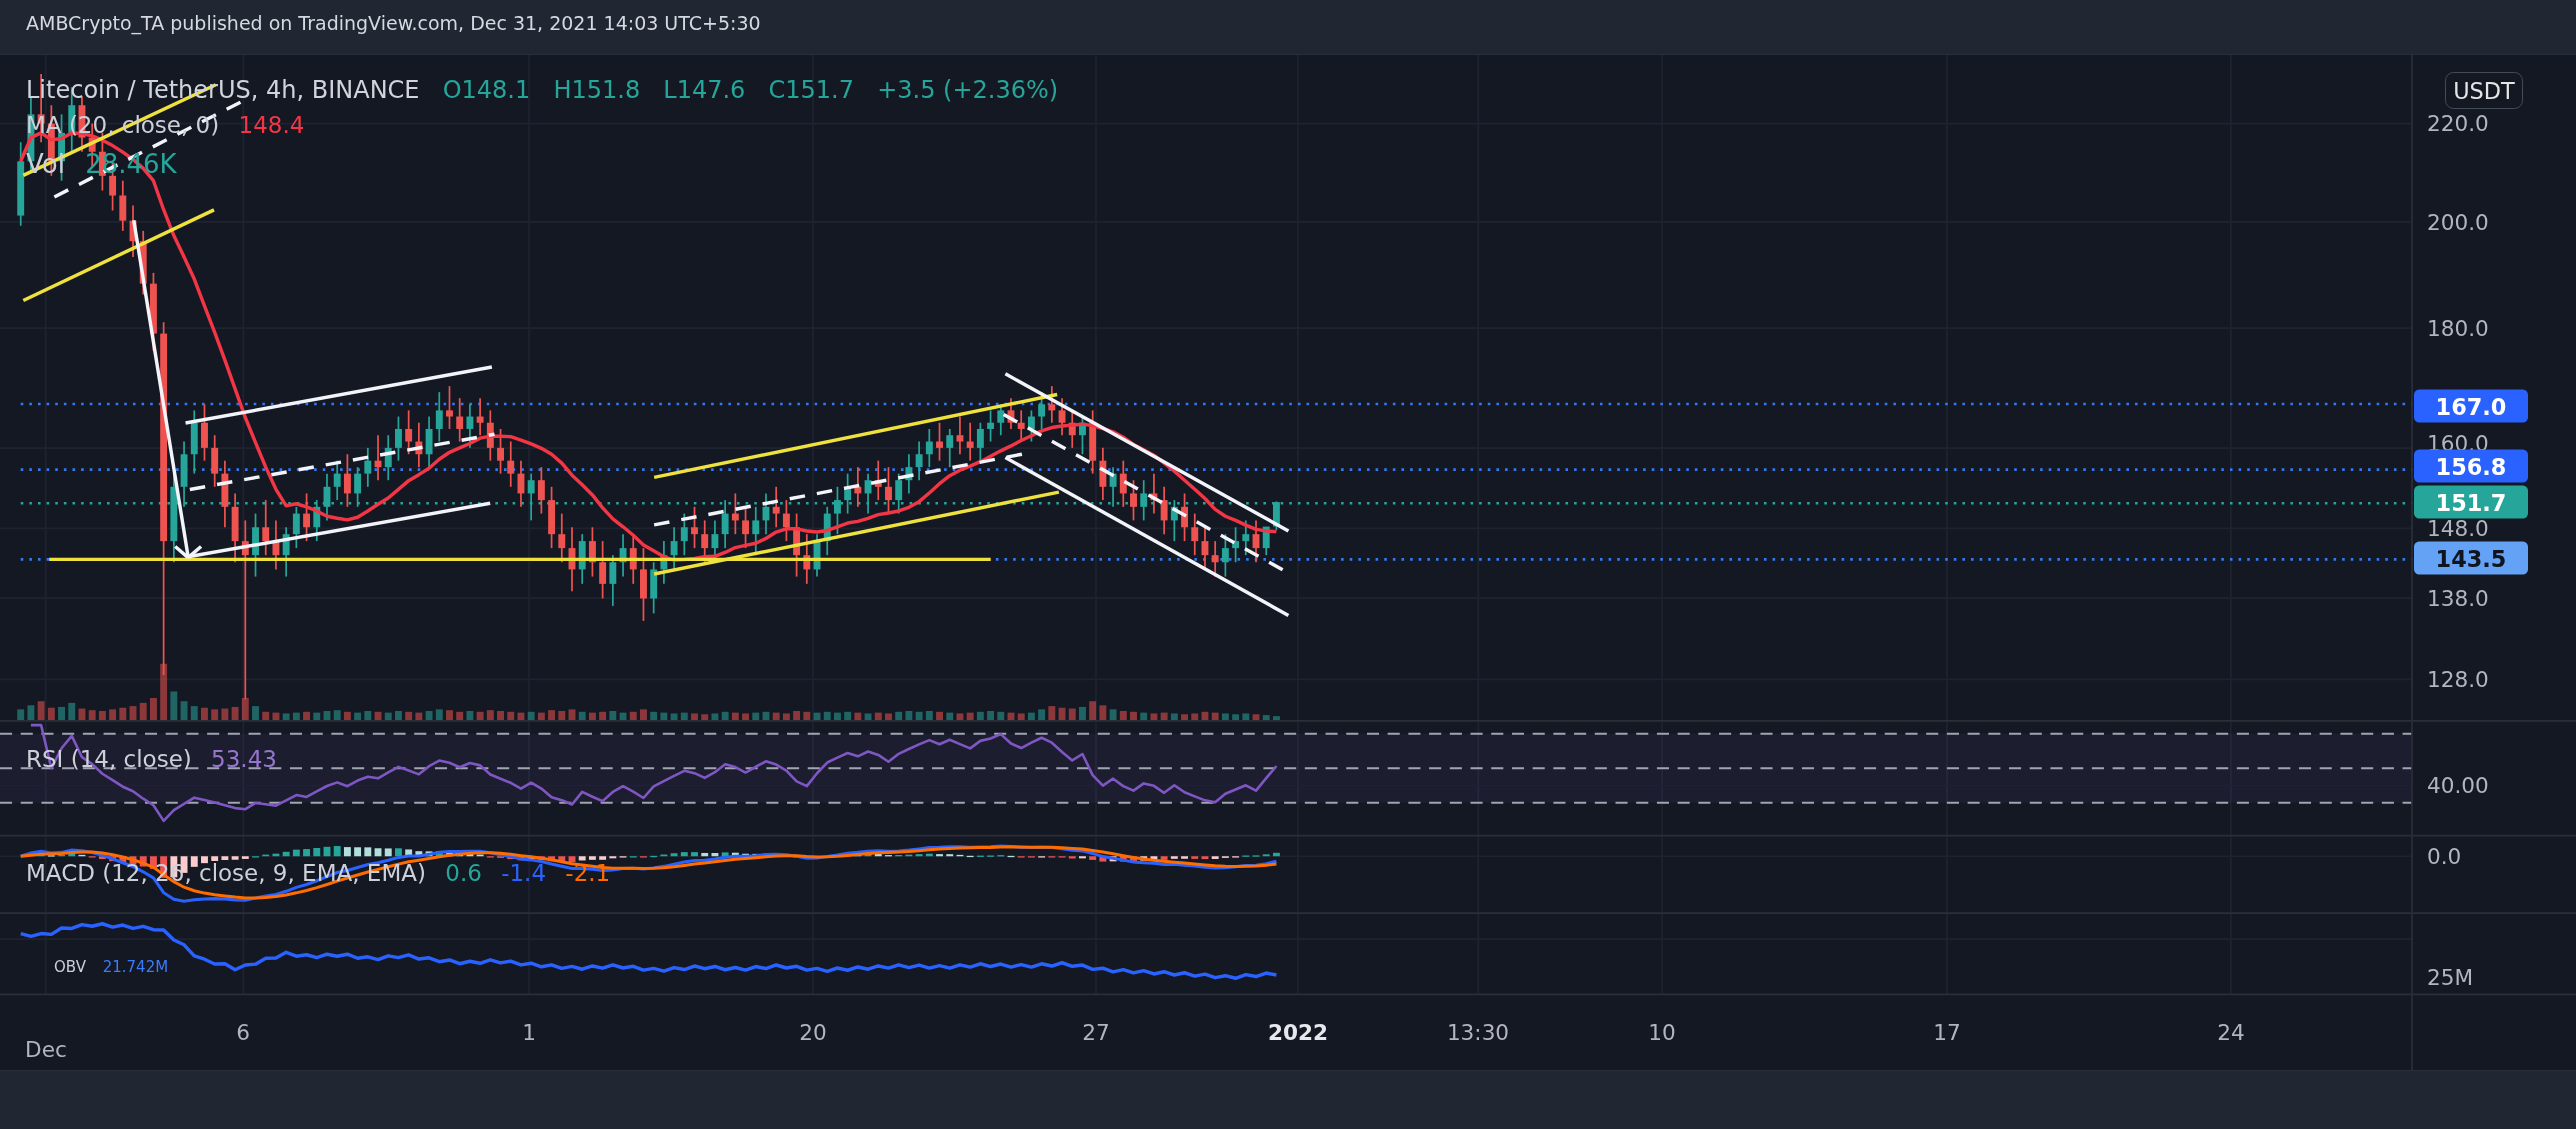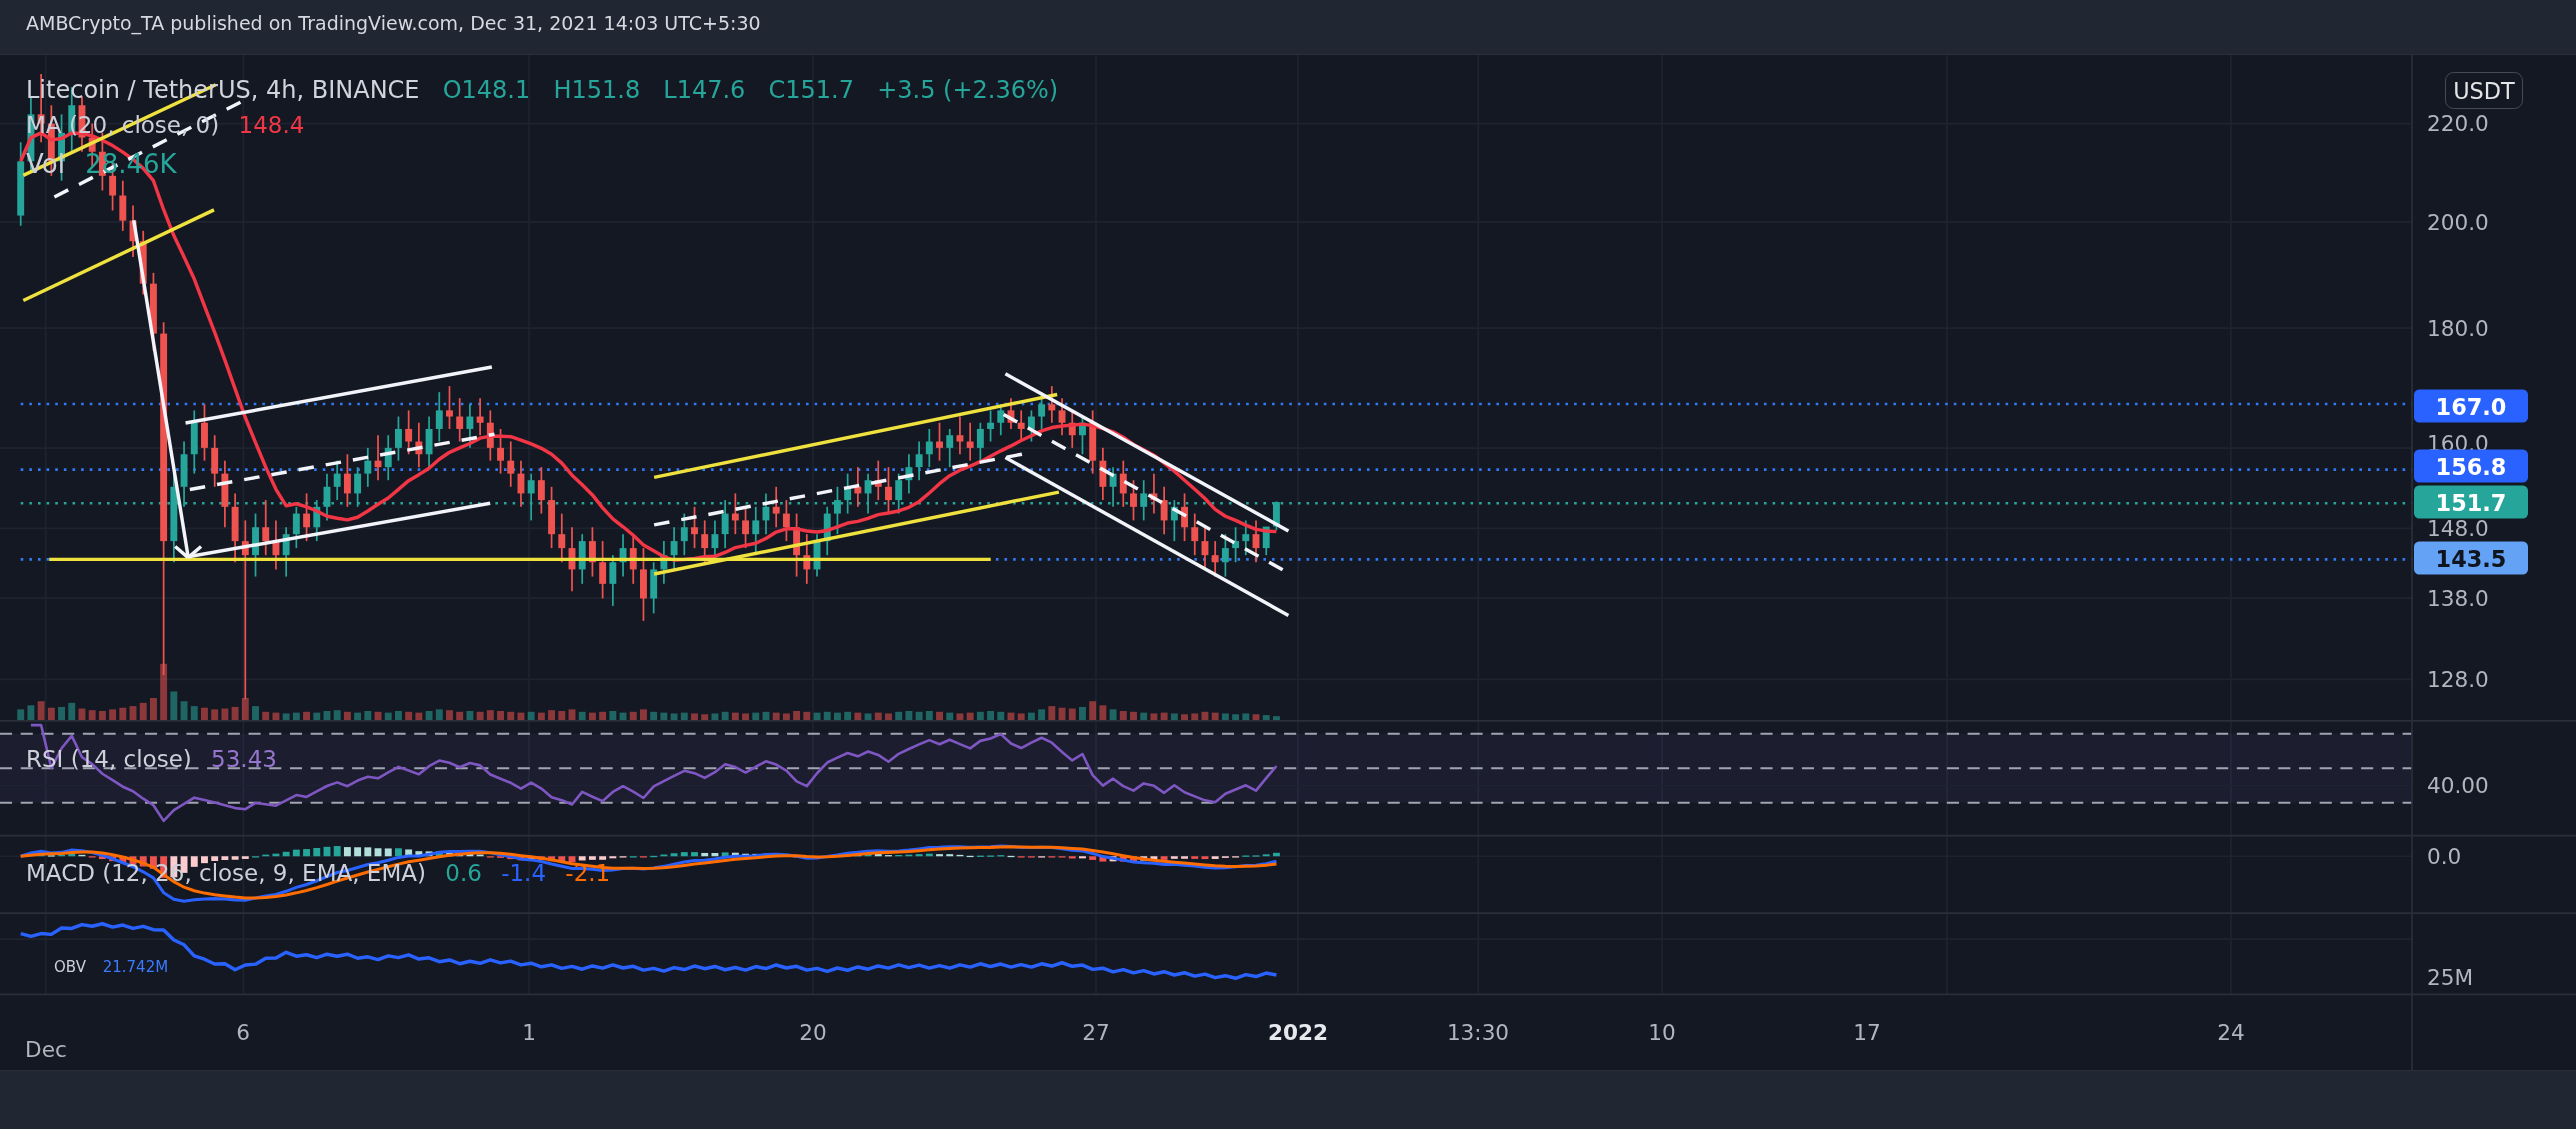--- a/index.html
+++ b/index.html
@@ -643,21 +643,21 @@
 
   <div id="timeaxis">
       <div class="tlabel" style="left: 46px; margin-top: 17px;">Dec</div>
       <div class="tlabel" style="left: 243px;">6</div>
       <div class="tlabel" style="left: 529px;">1</div>
       <div class="tlabel" style="left: 813px;">20</div>
       <div class="tlabel" style="left: 1096px;">27</div>
       <div class="tlabel bright" style="left: 1298px;">2022</div>
       <div class="tlabel" style="left: 1478px;">13:30</div>
       <div class="tlabel" style="left: 1662px;">10</div>
-      <div class="tlabel" style="left: 1867px;">17</div>
+      <div class="tlabel" style="left: 1947px;">17</div>
       <div class="tlabel" style="left: 2231px;">24</div>
     </div>
 
   <div id="botbar">
     
   </div>
 </div>
 
 
 </body></html>

